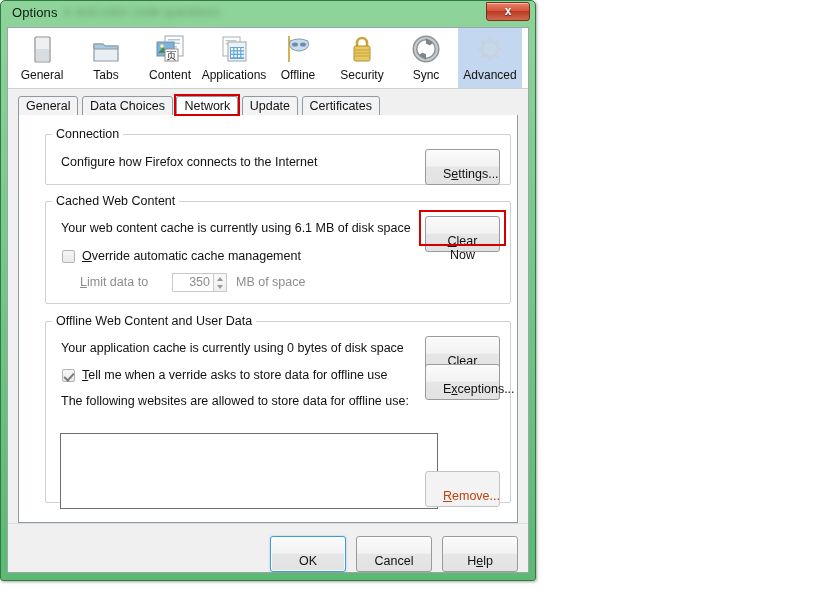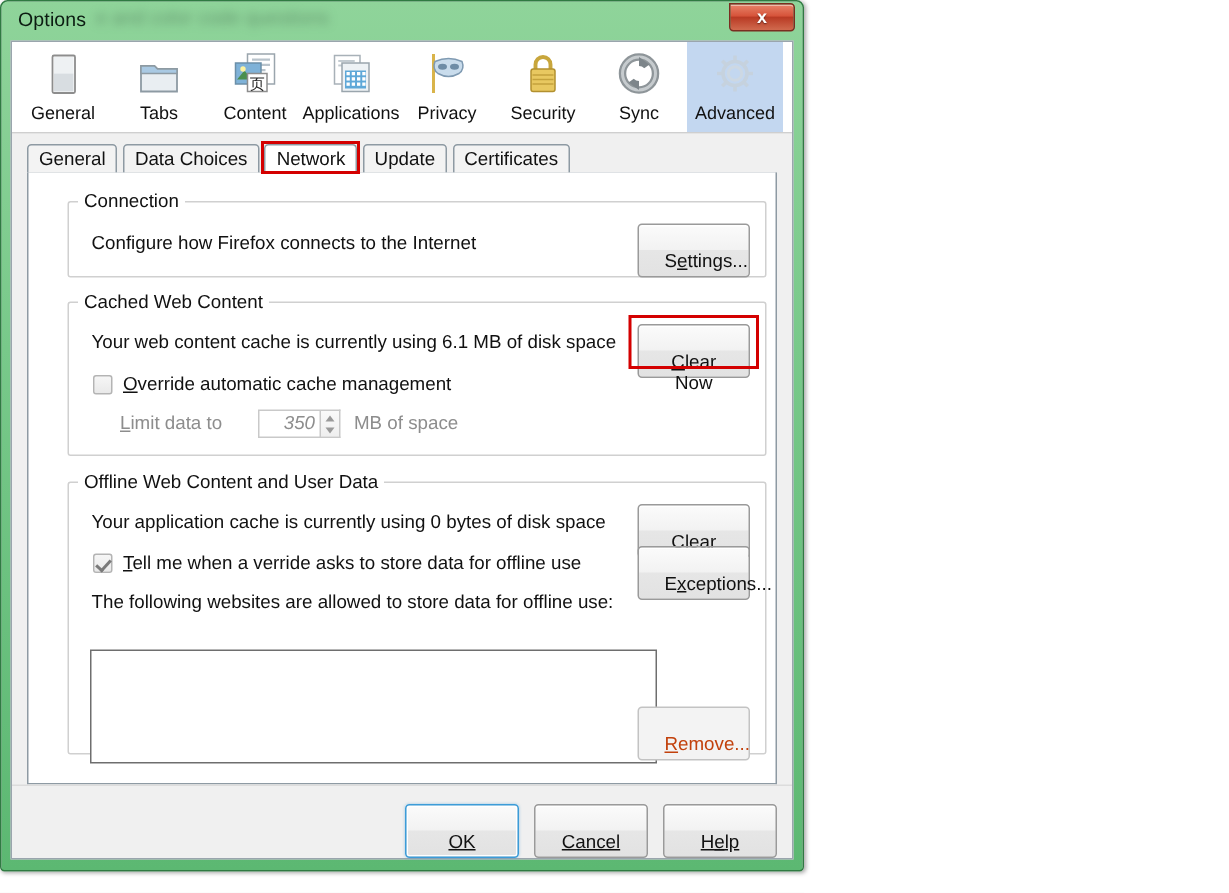--- a/index.html
+++ b/index.html
@@ -256,21 +256,20 @@
     position: absolute;
     left: 0; right: 0; bottom: 0; height: 49px;
     background: #f0f0f0;
     border-top: 1px solid #dcdcdc;
   }
   .footer-btn {
     position: absolute;
     top: 12px;
     height: 18px;
     font-size: 12.5px;
-    text-decoration: underline;
   }
   #btn-ok {
     left: 262px; width: 76px;
     border: 1px solid #3c9cd8;
     box-shadow: inset 0 0 0 1px #fff, 0 0 2px rgba(60,156,216,.5);
   }
   #btn-cancel { left: 348px; width: 76px; }
   #btn-help { left: 434px; width: 76px; }
 
   
@@ -350,21 +349,21 @@
         <span class="cat-label">Applications</span>
       </div>
 
       <div class="cat">
         <svg class="cat-ico" viewBox="0 0 34 34">
           <rect x="7" y="3" width="2" height="26" fill="#d9b44a"></rect>
           <path d="M9 8 q9 -4 18 0 q2 5 -2 8 q-7 4 -14 0 q-4 -3 -2 -8 Z" fill="#c9dcec" stroke="#7f9ab2" stroke-width="1"></path>
           <ellipse cx="14" cy="11.5" rx="3" ry="2" fill="#6e8ca6"></ellipse>
           <ellipse cx="22" cy="11.5" rx="3" ry="2" fill="#6e8ca6"></ellipse>
         </svg>
-        <span class="cat-label">Privacy</span>
+        <span class="cat-label">Offline</span>
       </div>
 
       <div class="cat">
         <svg class="cat-ico" viewBox="0 0 34 34">
           <path d="M12 14 v-4 a5 5 0 0 1 10 0 v4" fill="none" stroke="#c8a63c" stroke-width="2.6"></path>
           <rect x="9" y="13" width="16" height="15" rx="1.5" fill="#e8c860" stroke="#b2902f" stroke-width="1"></rect>
           <g stroke="#c4a23c" stroke-width="1">
             <line x1="10" y1="17" x2="24" y2="17"></line>
               <line x1="10" y1="20" x2="24" y2="20"></line>
             <line x1="10" y1="23" x2="24" y2="23"></line>
@@ -433,21 +432,21 @@
           <span class="row-text" style="left:15px; top:13px;">Your web content cache is currently using 6.1 MB of disk space</span>
 
           <button class="btn" style="left:379px; top:8px; width:75px; height:24px;"><u>C</u><span>lear Now</span></button>
           <span class="hl-box" style="left:373px; top:2px; width:87px; height:36px;"></span>
 
           <span class="cb" style="left:16px; top:42px;"></span>
           <span class="cb-label" style="left:36px; top:41px;"><u>O</u><span>verride automatic cache management</span></span>
 
           <span class="cb-label dim" style="left:34px; top:67px;"><u>L</u><span>imit data to</span></span>
 
-          <span id="spin-box" style="left:126px; top:65px;font-style:italic;">
+          <span id="spin-box" style="left:126px; top:65px;">
             <span id="spin-value">350</span>
           </span>
           <span id="spin-btns" style="left:168px; top:65px;">
             <span class="spin-arrow up"></span>
             <span class="spin-arrow down"></span>
           </span>
           <span class="cb-label dim" style="left:190px; top:67px;">MB of space</span>
         </div>
       </fieldset>
 

